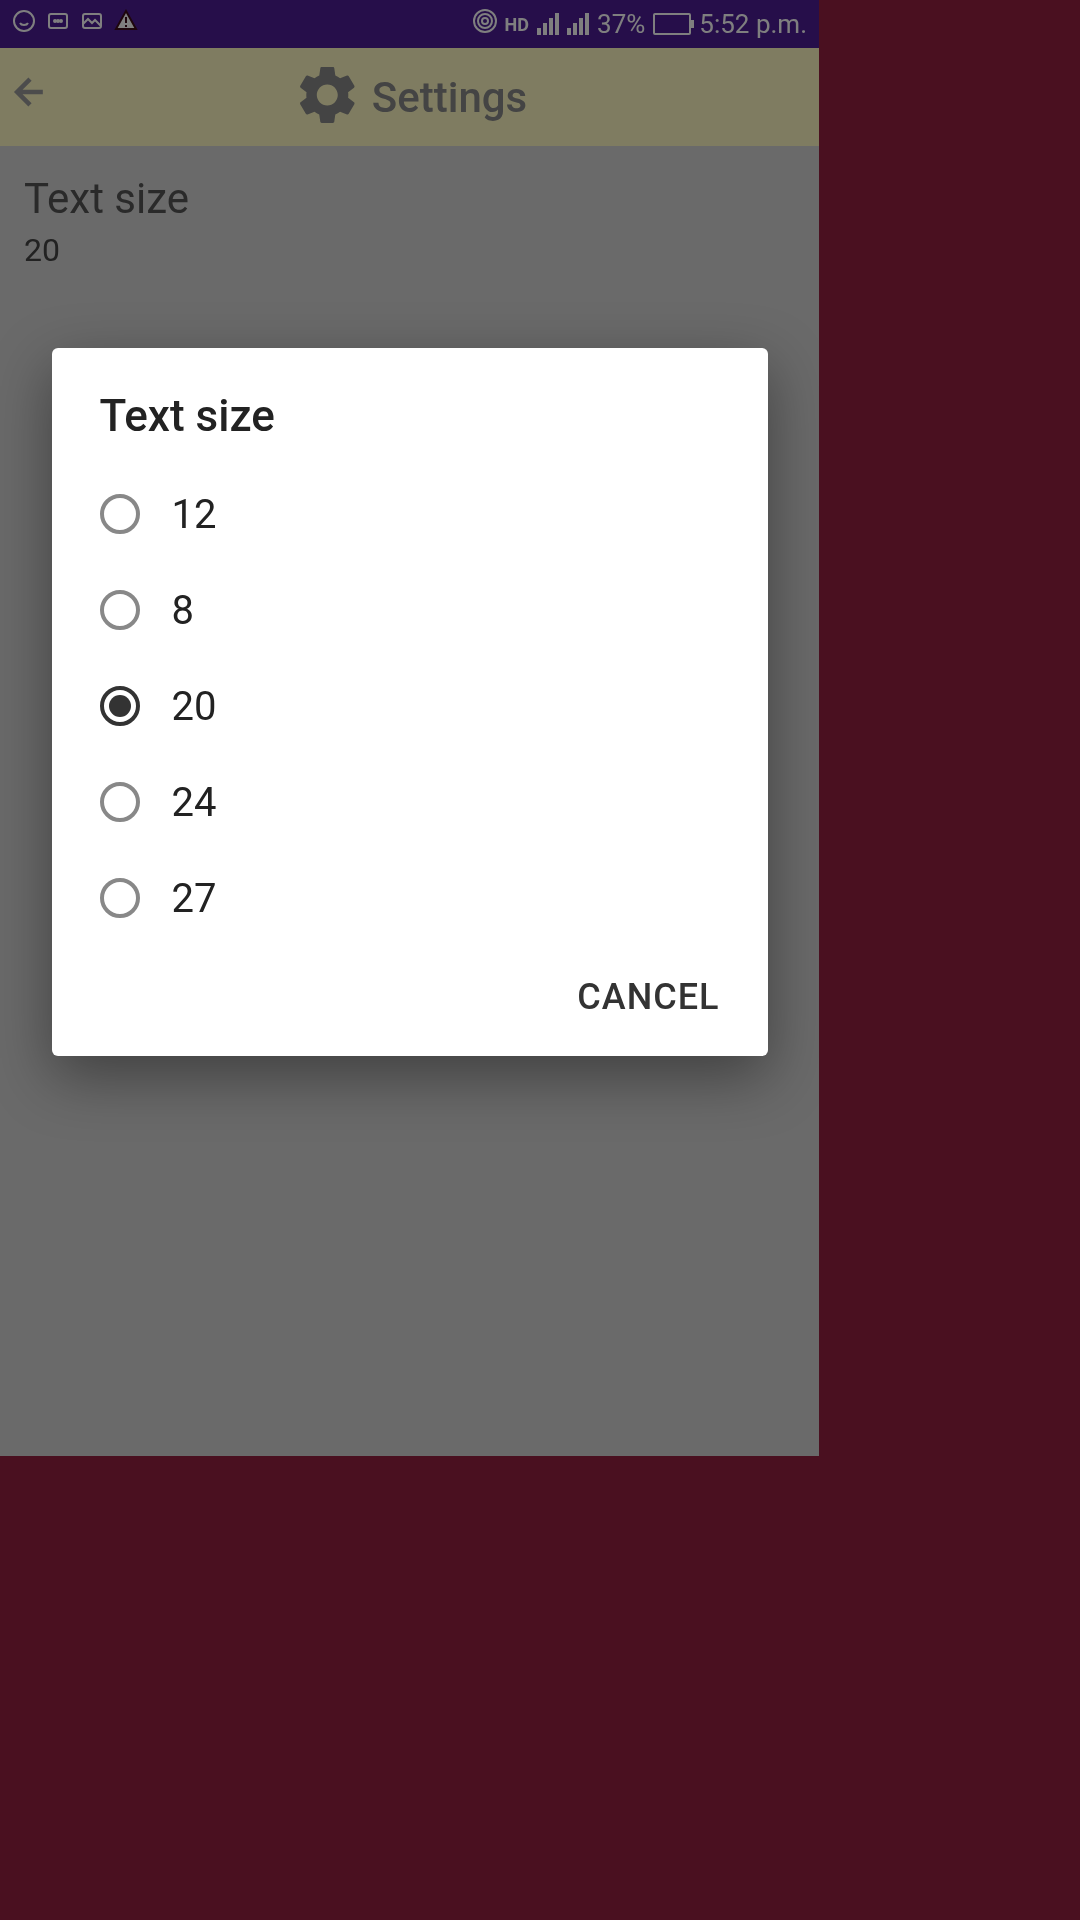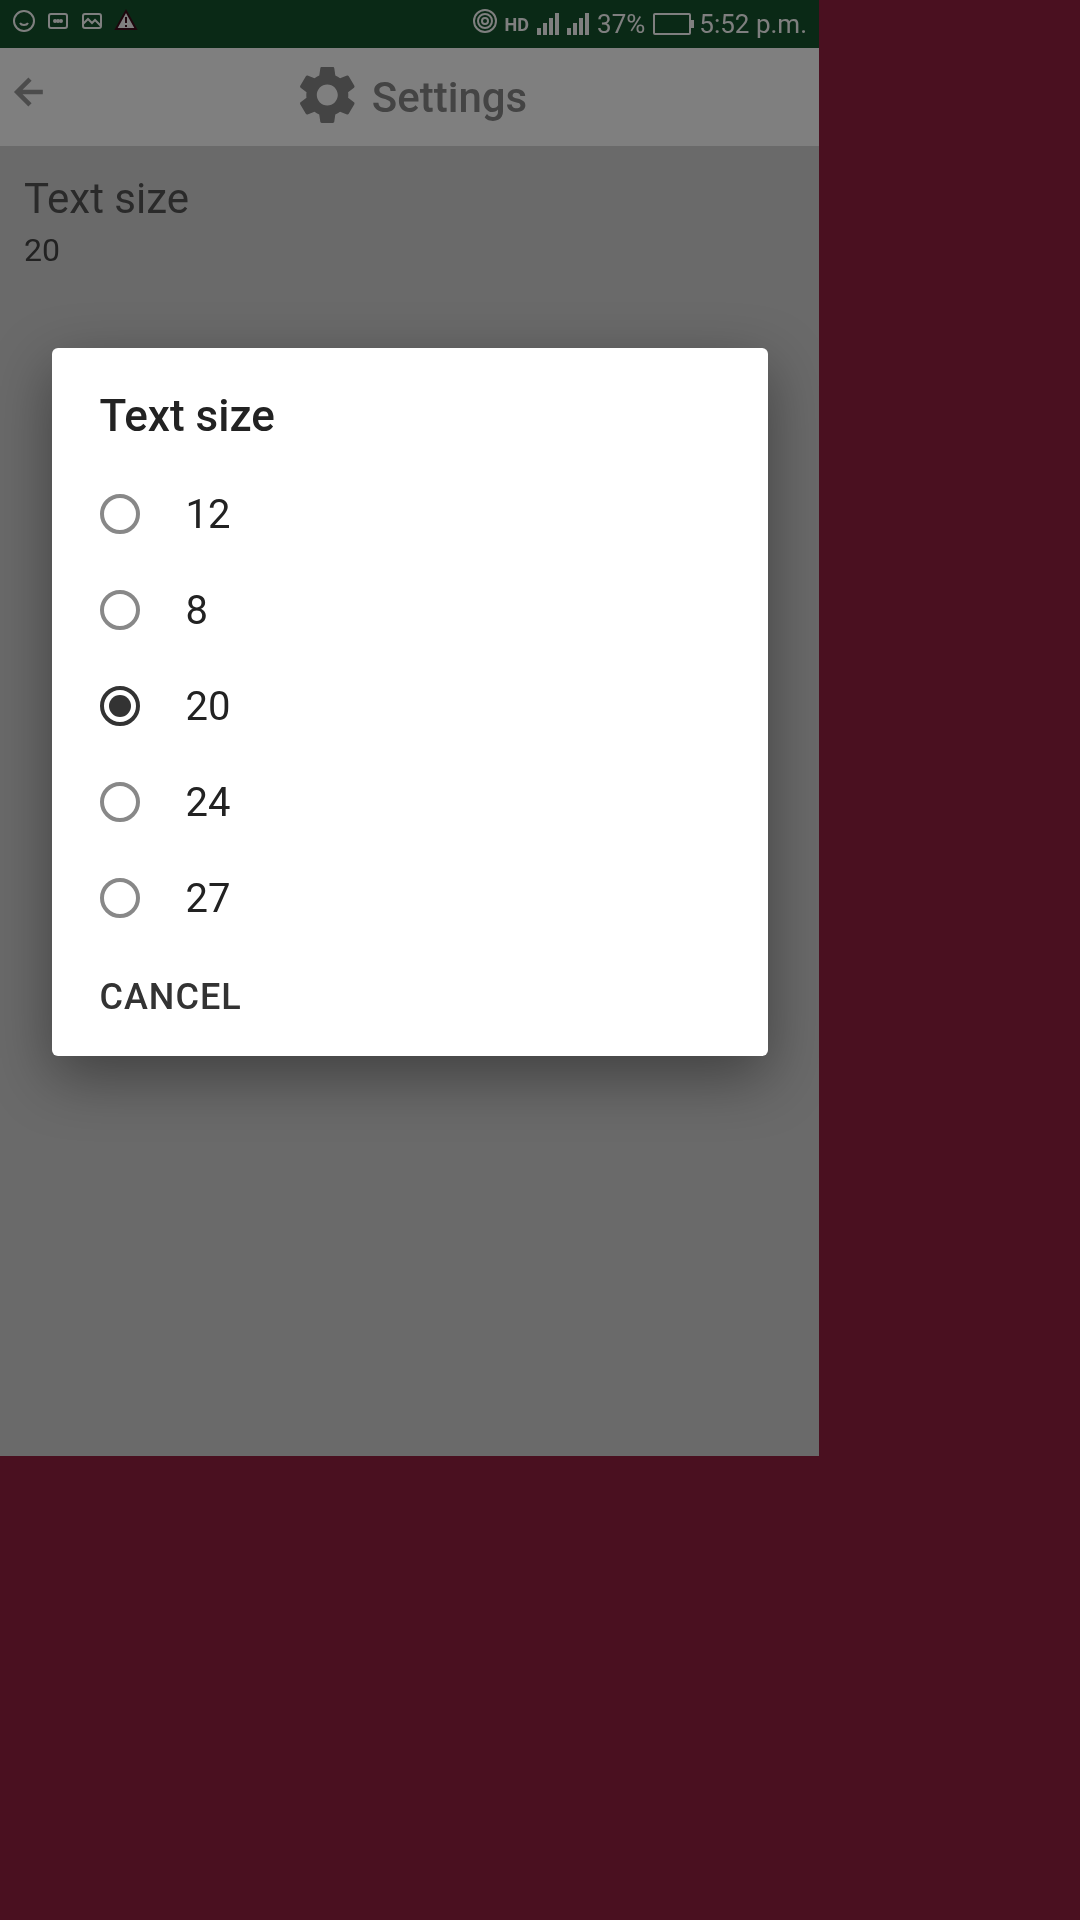--- a/index.html
+++ b/index.html
@@ -12,21 +12,21 @@
       width: 819px;
       height: 1456px;
       font-family: Roboto, Arial, sans-serif;
       background: #4a1020;
       position: relative;
       overflow: hidden;
     }
     
     .status-bar {
       height: 48px;
-      background: #14532d;
+      background: #4c1d95;
       display: flex;
       justify-content: space-between;
       align-items: center;
       padding: 0 12px;
       color: white;
       font-size: 26px;
     }
     
     .status-left {
       display: flex;
@@ -35,21 +35,21 @@
     }
     
     .status-right {
       display: flex;
       gap: 8px;
       align-items: center;
     }
     
     .app-bar {
       height: 98px;
-      background: #ffffff;
+      background: #fef9c3;
       display: flex;
       align-items: center;
       padding: 0 8px;
       position: relative;
     }
     
     .back-arrow {
       color: #aaa;
       font-size: 40px;
     }
@@ -119,21 +119,21 @@
       font-weight: 500;
       color: #222;
       padding: 0 48px 24px 48px;
     }
     
     .radio-option {
       display: flex;
       align-items: center;
       height: 96px;
       padding: 0 48px;
-      gap: 46px;
+      gap: 32px;
     }
     
     .radio-circle {
       width: 40px;
       height: 40px;
       border: 4px solid #888;
       border-radius: 50%;
       display: flex;
       align-items: center;
       justify-content: center;
@@ -151,21 +151,21 @@
       border-radius: 50%;
     }
     
     .radio-label {
       font-size: 40px;
       color: #222;
     }
     
     .dialog-actions {
       display: flex;
-      justify-content: flex-start;
+      justify-content: flex-end;
       padding: 30px 48px 10px 48px;
     }
     
     .cancel-button {
       font-size: 36px;
       font-weight: 500;
       color: #333;
       letter-spacing: 1px;
     }
     

